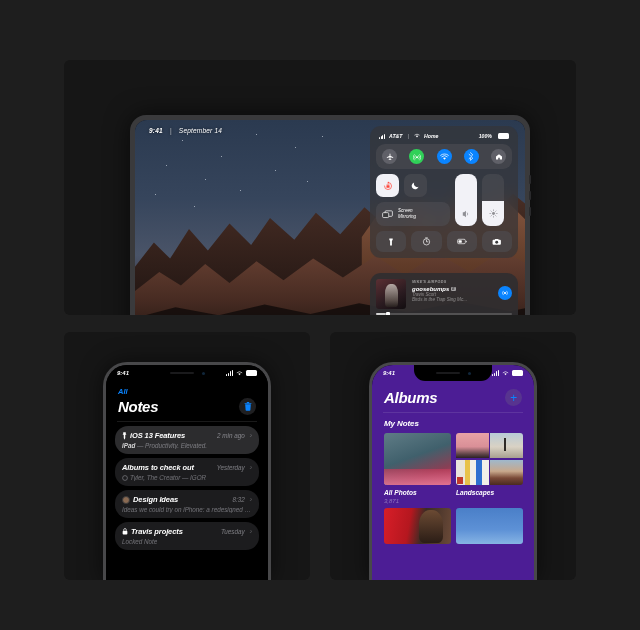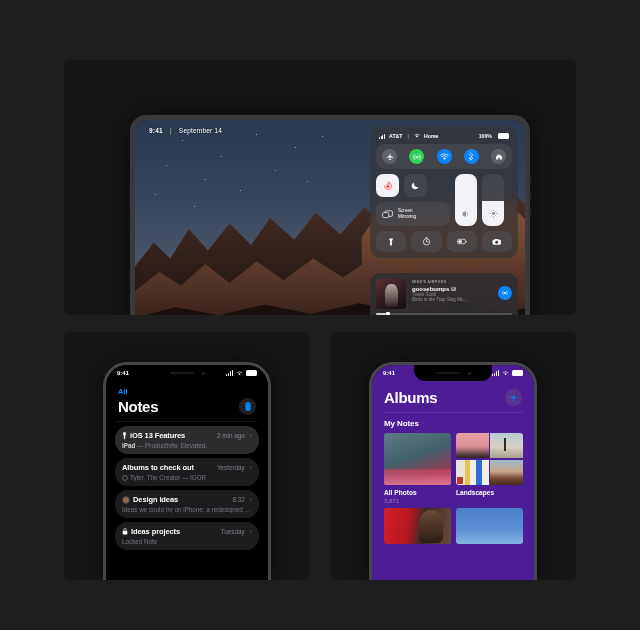--- a/index.html
+++ b/index.html
@@ -2,21 +2,21 @@
 <html><head>
 <meta charset="utf-8">
 <style>
   * { box-sizing: border-box; margin: 0; padding: 0; }
   html, body {
     width: 640px; height: 630px;
     background: #1e1e1e;
     font-family: "Liberation Sans", sans-serif;
     overflow: hidden;
   }
-  .stage { position: relative; width: 640px; height: 630px; }
+  .stage { position: relative; width: 640px; height: 630px; font-style: italic; }
 
   
   .panel { position: absolute; background: #161616; border-radius: 6px; overflow: hidden; }
 
   
   #ipad-panel { left: 64px; top: 60px; width: 512px; height: 255px; }
 
   .ipad-device {
     position: absolute; left: 66px; top: 55px;
     width: 400px; height: 230px;
@@ -581,21 +581,21 @@
             </div>
 
             <div class="note-row">
               <div class="note-top">
                 <span class="note-ic">
                   <svg width="6" height="7" viewBox="0 0 9 11">
                       <rect x=".8" y="4.4" width="7.4" height="6" rx="1.3" fill="#fff"></rect>
                       <path d="M2.4 4.4V3a2.1 2.1 0 0 1 4.2 0v1.4" stroke="#fff" stroke-width="1.1" fill="none"></path>
                     </svg>
                 </span>
-                <span class="note-name">Ideas projects</span>
+                <span class="note-name">Travis projects</span>
                 <span class="note-time">Tuesday</span>
                 <span class="note-chev">›</span>
               </div>
               <div class="note-sub">Locked Note</div>
             </div>
 
           </div>
         </div>
       </div>
     </div>

